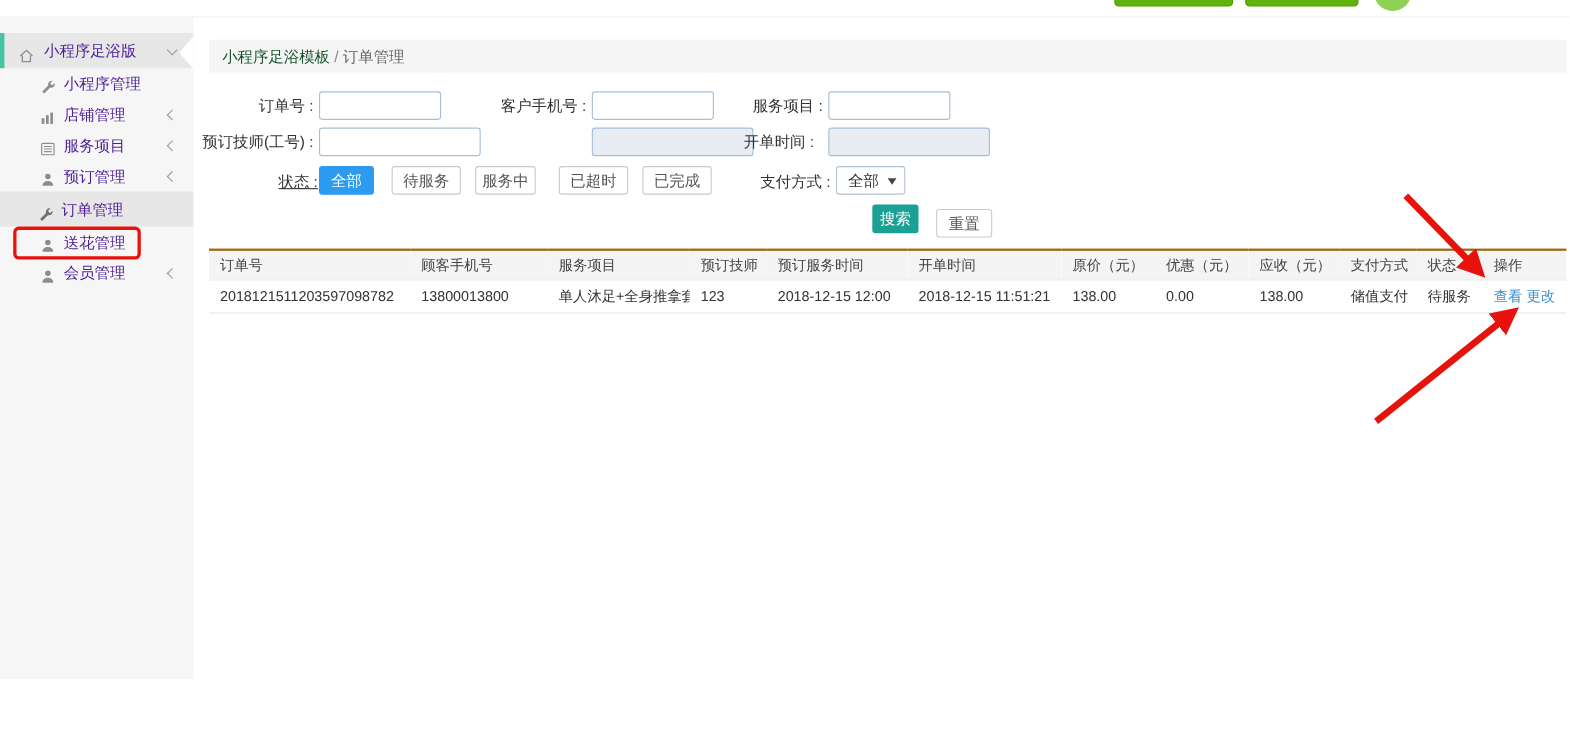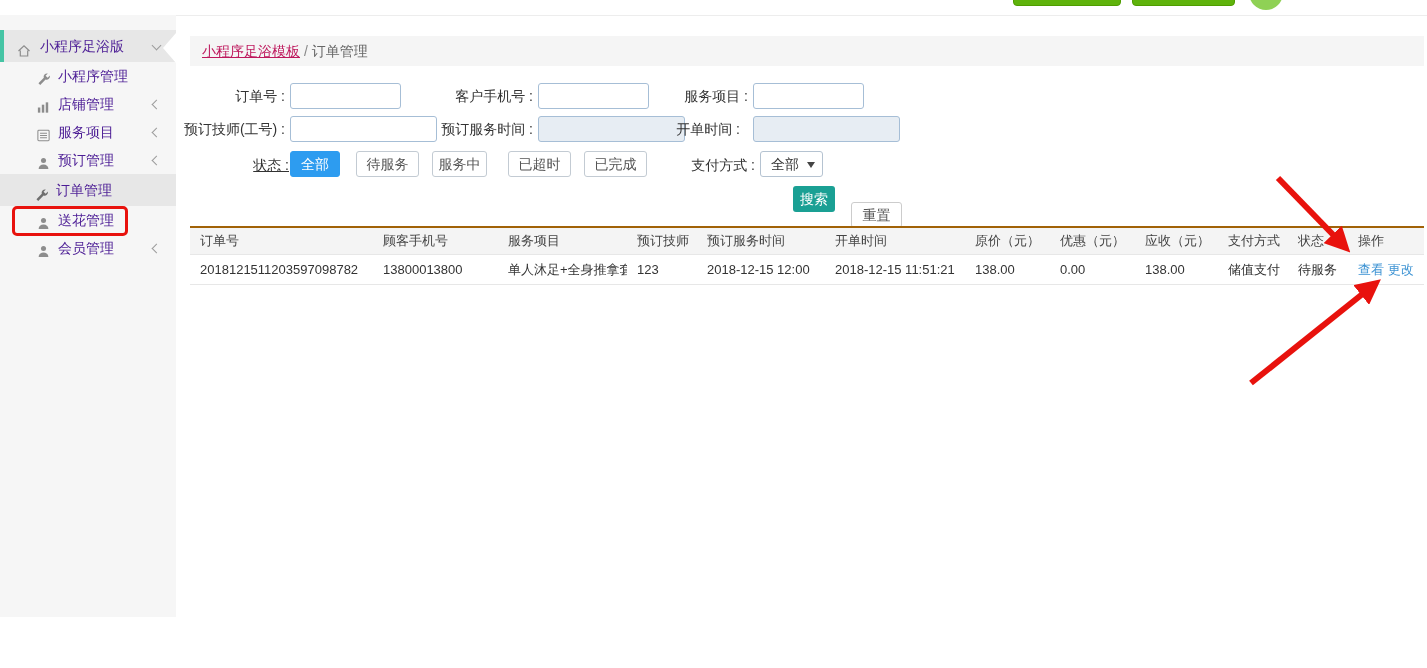--- a/index.html
+++ b/index.html
@@ -22,33 +22,33 @@
   .s-item.root .s-ico{margin-left:12px;}
   .s-label{margin-left:6px;font-size:14px;}
   .chev{position:absolute;display:inline-block;width:6px;height:6px;border-left:1px solid #9c9c9c;border-bottom:1px solid #9c9c9c;right:16px;top:11px;}
   .chev-left{transform:rotate(45deg);}
   .chev-down{transform:rotate(-45deg);top:12px;}
   
   .notch{position:absolute;left:163px;top:33px;width:0;height:0;border-top:15px solid transparent;border-bottom:15px solid transparent;border-right:13px solid #fff;z-index:5;}
   
   .content{position:absolute;left:176px;top:16px;width:1251px;height:601px;background:#fff;}
   .breadcrumb{position:absolute;left:14px;top:20px;width:1234px;height:30px;line-height:30px;background:#f5f5f5;box-sizing:border-box;padding-left:12px;font-size:14px;color:#888;}
-  .bc-link{color:#be185d;cursor:pointer;text-decoration:underline;}
+  .bc-link{color:#14532d;cursor:pointer;}
   .bc-cur{color:#666;}
   
   .frow{position:absolute;left:0;width:1251px;height:28px;}
   .flabel{position:absolute;top:0;height:28px;line-height:28px;text-align:right;color:#333;font-size:14px;}
   .finput{position:absolute;top:1px;height:24px;border:1px solid #a6bed6;border-radius:3px;background:#fff;box-sizing:content-box;padding:0 4px;font-size:13px;outline:none;}
   .finput.ro{background:#e7edf3;}
   .status-btn{position:absolute;top:0;height:26px;line-height:24px;text-align:center;background:#fff;border:1px solid #c3cbd3;border-radius:3px;color:#555;font-size:14px;cursor:pointer;box-sizing:border-box;}
   .status-btn.active{background:#2d9cf0;border-color:#2d9cf0;color:#fff;}
   .fselect{position:absolute;top:0;height:26px;line-height:24px;border:1px solid #b5c3d1;border-radius:3px;background:#fff;box-sizing:border-box;padding-left:10px;font-size:14px;color:#333;cursor:pointer;}
   .fselect .tri{position:absolute;right:7px;top:10px;width:0;height:0;border-left:4px solid transparent;border-right:4px solid transparent;border-top:6px solid #444;}
   .btn-search{position:absolute;top:0;width:42px;height:26px;line-height:26px;text-align:center;background:#1aa094;color:#fff;border-radius:3px;font-size:14px;cursor:pointer;}
-  .btn-reset{position:absolute;top:16px;width:49px;height:24px;line-height:24px;text-align:center;background:#fff;color:#555;border:1px solid #ccc;border-radius:3px;font-size:14px;cursor:pointer;}
+  .btn-reset{position:absolute;top:4px;width:49px;height:24px;line-height:24px;text-align:center;background:#fff;color:#555;border:1px solid #ccc;border-radius:3px;font-size:14px;cursor:pointer;}
   
   .otable{position:absolute;left:14px;top:210px;width:1234px;border-collapse:collapse;table-layout:fixed;font-size:13px;color:#333;}
   .otable th{height:26px;background:#f4f4f4;border-top:2px solid #a16207;border-bottom:1px solid #e7e7e7;font-weight:normal;text-align:left;padding:0 0 0 10px;color:#444;white-space:nowrap;overflow:hidden;}
   .otable td{height:29px;background:#fff;border-bottom:1px solid #e7e7e7;padding:0 0 0 10px;white-space:nowrap;overflow:hidden;}
   .tlink{color:#3d93d3;cursor:pointer;}
   
   .footer{position:absolute;left:0;top:617px;width:1427px;height:51px;background:#f7f7f7;border-top:1px solid #e7e7e7;box-sizing:border-box;text-align:center;color:#555;font-size:13px;padding-top:9px;}
   
   .red-box{position:absolute;left:12px;top:206px;width:110px;height:24px;border:3px solid #e8120d;border-radius:5px;z-index:20;pointer-events:none;}
   .anno-svg{position:absolute;left:0;top:0;z-index:21;pointer-events:none;}
@@ -153,21 +153,20 @@
       <input class="finput" style="left: 114px; width: 101px;">
       <span class="flabel" style="left:217px;width:140px;">客户手机号 :</span>
       <input class="finput" style="left: 362px; width: 101px;">
       <span class="flabel" style="left:432px;width:140px;">服务项目 :</span>
       <input class="finput" style="left: 577px; width: 101px;">
     </div>
 
     <div class="frow" style="top:99px;">
       <span class="flabel" style="left:-20px;width:129px;">预订技师(工号) :</span>
       <input class="finput" style="left: 114px; width: 137px;">
-      <span class="flabel" style="left:217px;width:140px;">预订服务时间 :</span>
       <input class="finput ro" style="left: 362px; width: 137px;" readonly="">
       <span class="flabel" style="left:424px;width:140px;">开单时间 :</span>
       <input class="finput ro" style="left: 577px; width: 137px;" readonly="">
     </div>
 
     <div class="frow" style="top:135px;">
       <span class="flabel" style="left:4px;width:109px;text-decoration:underline;">状态 :</span>
       <span class="status-btn active" style="left:114px;width:50px;">全部</span>
       <span class="status-btn" style="left:180px;width:63px;">待服务</span>
       <span class="status-btn" style="left:256px;width:55px;">服务中</span>

